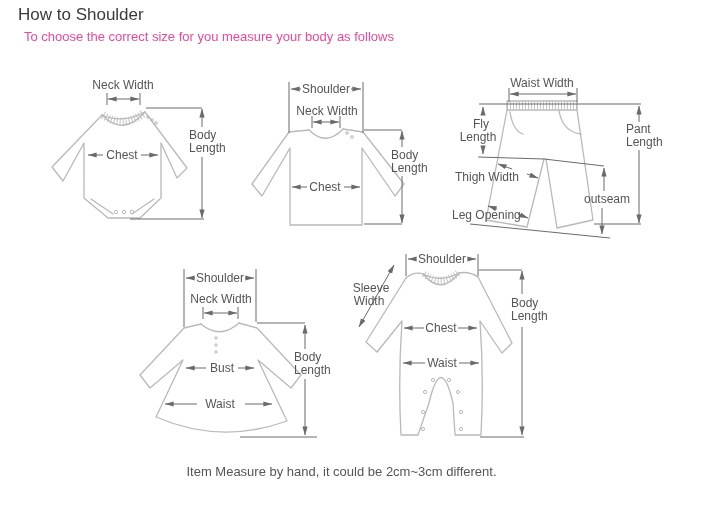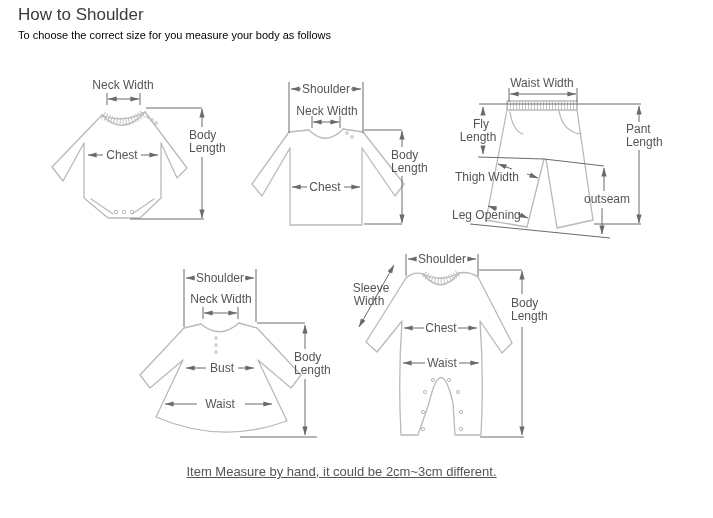--- a/index.html
+++ b/index.html
@@ -1,21 +1,21 @@
 <!DOCTYPE html>
 <html><head>
 <meta charset="utf-8">
 <style>
   html,body{margin:0;padding:0;background:#fff;}
   .page{position:relative;width:713px;height:518px;background:#ffffff;overflow:hidden;
         font-family:"Liberation Sans","DejaVu Sans",sans-serif;}
   .title{position:absolute;left:18px;top:5px;font-size:17px;color:#3a3a3a;font-weight:400;}
-  .subtitle{position:absolute;left:18px;top:29px;font-size:11px;color:#000000;}
+  .subtitle{position:absolute;left:24px;top:29px;font-size:13px;color:#ec4899;}
   .footnote{position:absolute;left:0;top:464px;width:713px;padding-right:30px;box-sizing:border-box;
-            text-align:center;font-size:13px;color:#555555;text-decoration:underline;}
+            text-align:center;font-size:13px;color:#555555;}
   svg.diagrams{position:absolute;left:0;top:0;}
   svg text{font-family:"Liberation Sans","DejaVu Sans",sans-serif;font-size:12px;fill:#555555;}
   .garment{stroke:#b9b9b9;stroke-width:1.3;fill:none;stroke-linejoin:round;stroke-linecap:round;}
   .rib{stroke:#c4c4c4;stroke-width:8;fill:none;stroke-dasharray:1 2;}
   .mline{stroke:#6a6a6a;stroke-width:1;fill:none;}
   .dot{stroke:#b9b9b9;stroke-width:1;fill:none;}
 </style>
 </head>
 <body>
 

